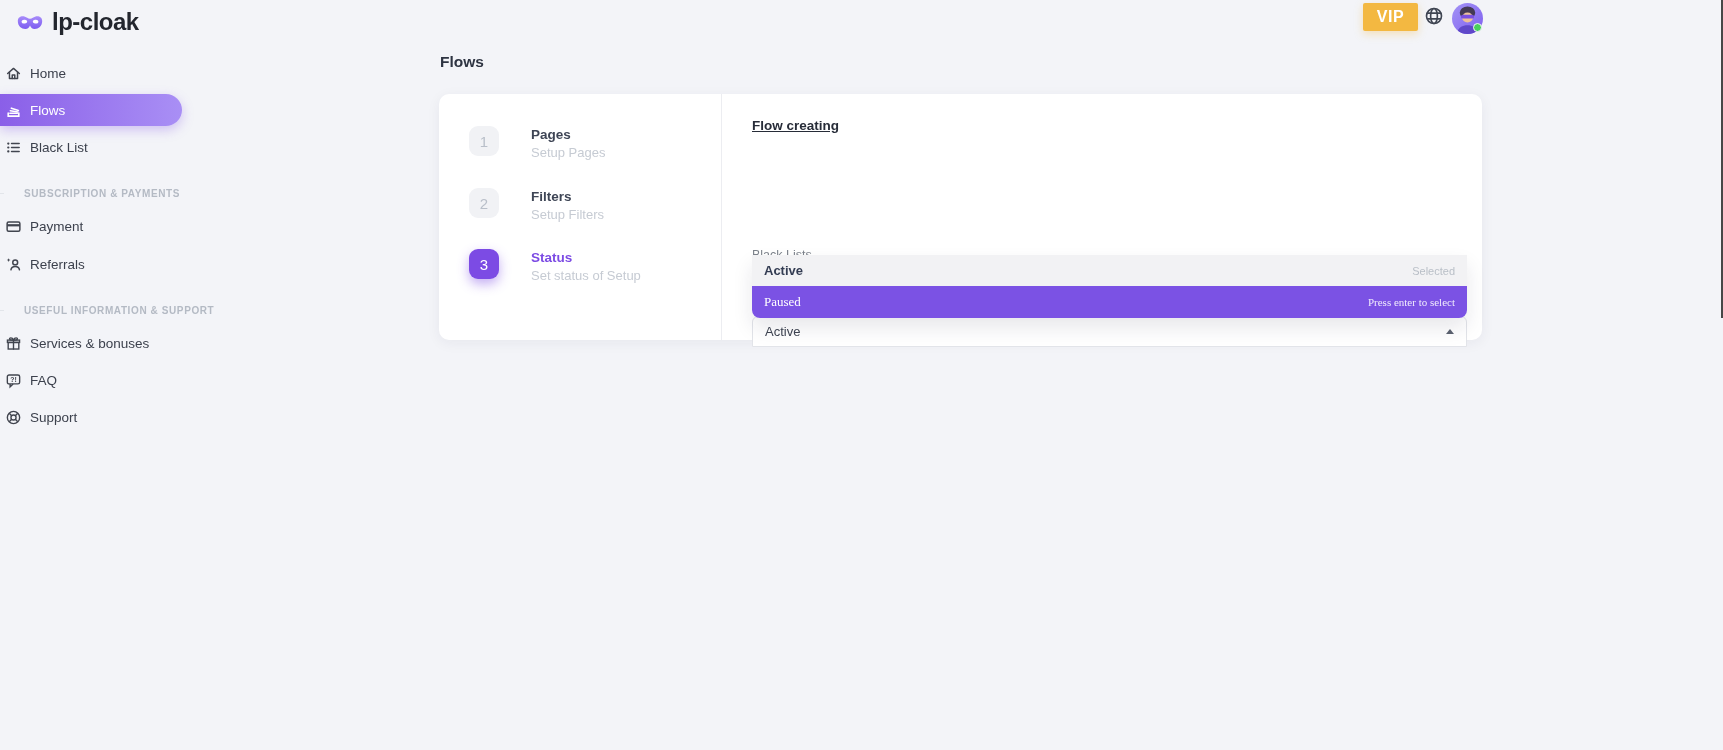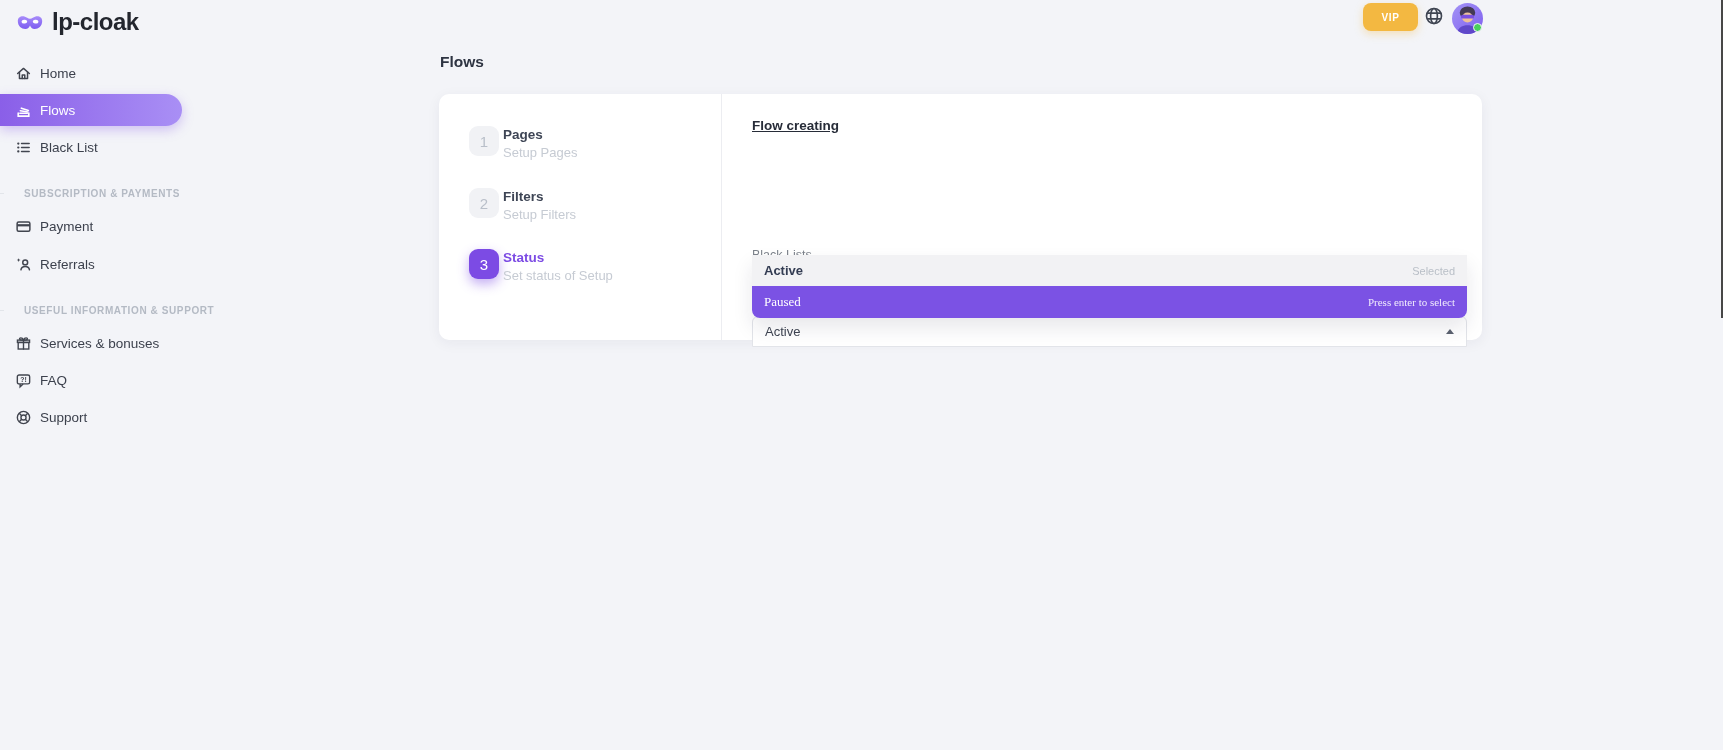--- a/index.html
+++ b/index.html
@@ -8,36 +8,36 @@
     font-family:"Liberation Sans","DejaVu Sans",sans-serif;
     background:#f3f4f8; color:#3c414d; overflow:hidden;
   }
   .page { position:relative; width:1723px; height:625px; }
 
   
   .brand { position:absolute; left:15px; top:8px; display:flex; align-items:center; gap:7px; }
   .brand-name { font-size:24px; font-weight:800; color:#23262e; letter-spacing:-0.5px; }
   .vip-btn {
     position:absolute; left:1363px; top:3px; width:55px; height:28px;
-    background:#f3b841; color:#fff; font-weight:700; font-size:10px; letter-spacing:.6px;
-    border:none; border-radius:8px; cursor:pointer;
+    background:#f3b841; color:#fff; font-weight:700; font-size:16px; letter-spacing:.6px;
+    border:none; border-radius:2px; cursor:pointer;
     box-shadow:0 3px 8px rgba(243,184,65,.35);
     text-align:center;
   }
   .globe-btn { position:absolute; left:1424px; top:6px; width:20px; height:20px; color:#3f4552; cursor:pointer; background:none; border:none; }
   .avatar { position:absolute; left:1452px; top:3px; width:31px; height:31px; border-radius:50%; overflow:hidden; cursor:pointer; }
   .online-dot {
     position:absolute; left:1473px; top:23px; width:9px; height:9px; border-radius:50%;
     background:#49d05c; border:1.5px solid #f3f4f8;
   }
 
   
   .side-item {
     position:absolute; left:0; height:32px; width:200px;
-    display:flex; align-items:center; padding-left:15px; cursor:pointer;
+    display:flex; align-items:center; padding-left:5px; cursor:pointer;
     font-size:13.5px; color:#3c414d;
   }
   .side-item .ic { width:17px; height:17px; margin-right:8px; flex:0 0 17px; color:#41454f; }
   .side-item.active {
     width:182px; border-radius:0 17px 17px 0; color:#fff;
     background:linear-gradient(90deg,#8a5fe8 0%,#a98ff5 100%);
     box-shadow:0 4px 12px rgba(138,95,232,.35);
   }
   .side-item.active .ic { color:#fff; }
   .side-section {
@@ -57,21 +57,21 @@
     box-shadow:0 3px 14px rgba(30,35,60,.06);
   }
   .v-divider { position:absolute; left:282px; top:0; bottom:0; width:1px; background:#ecedf1; }
 
   
   .step { position:absolute; left:30px; display:flex; cursor:pointer; }
   .step-badge {
     width:30px; height:30px; border-radius:9px; background:#f1f2f5;
     color:#b9bfc9; font-size:15px; display:flex; align-items:center; justify-content:center;
   }
-  .step-text { margin-left:4px; padding-top:1px; }
+  .step-text { margin-left:32px; padding-top:1px; }
   .step-title { font-size:13.5px; font-weight:700; color:#3e4555; }
   .step-sub { font-size:13px; color:#c6cbd3; margin-top:3px; }
   .step.active .step-badge {
     background:#7c4be4; color:#fff;
     box-shadow:0 5px 12px rgba(124,75,228,.45);
   }
   .step.active .step-title { color:#7c4be4; }
 
   
   .form-title { position:absolute; left:313px; top:24px; font-size:13.5px; font-weight:700; color:#272c38;text-decoration:underline; }

